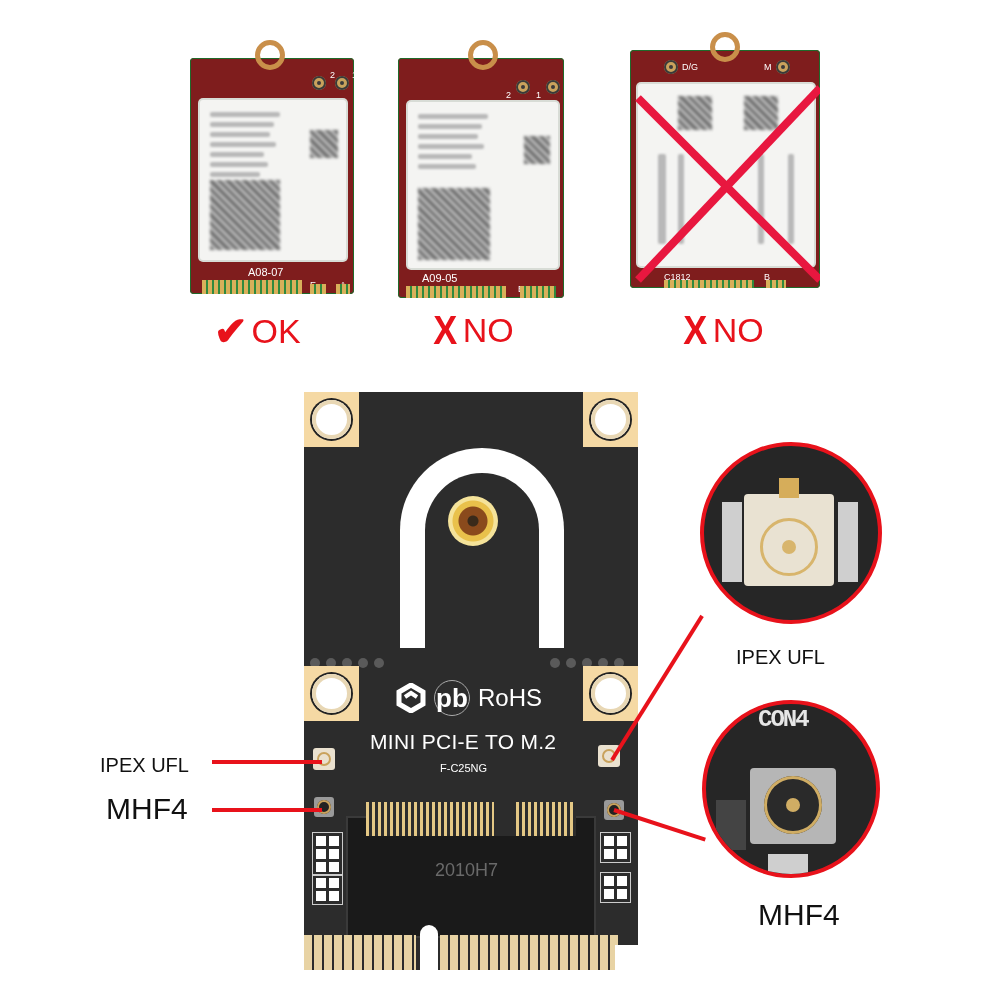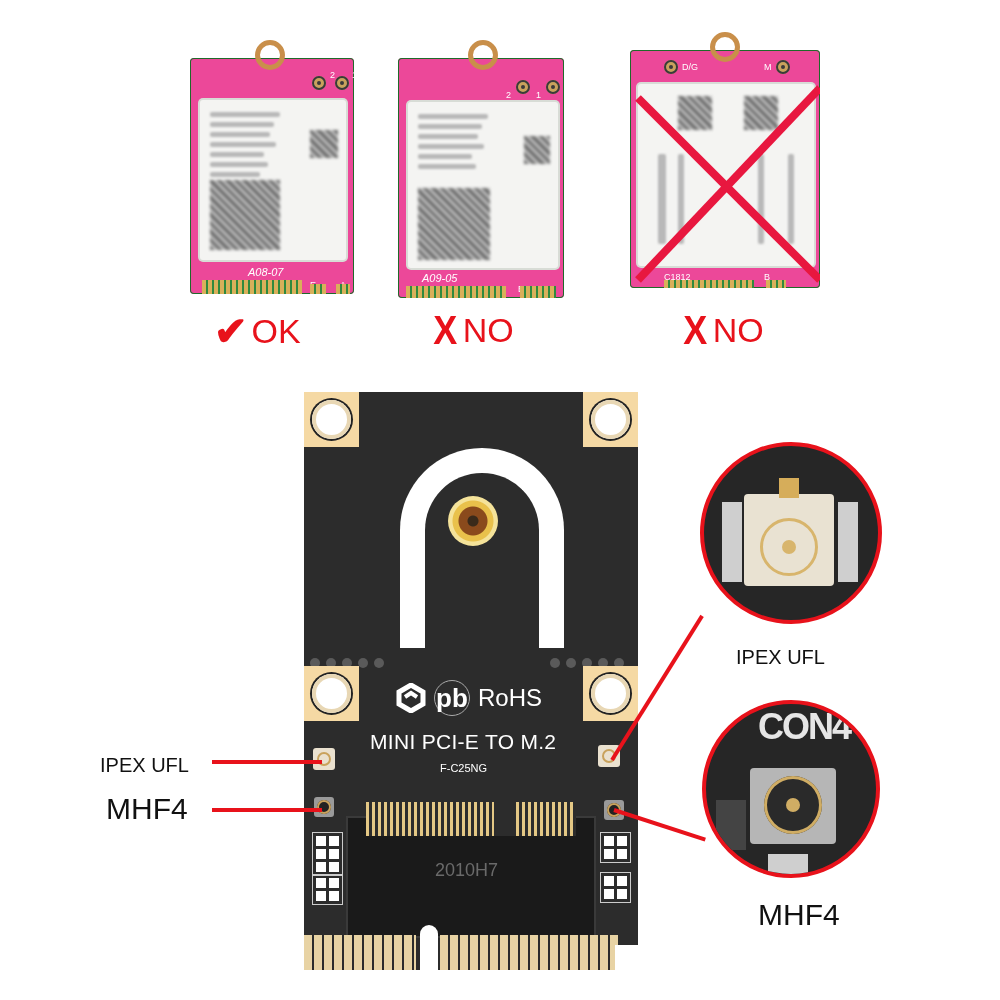--- a/index.html
+++ b/index.html
@@ -1,28 +1,28 @@
 <!DOCTYPE html>
 <html><head>
 <meta charset="utf-8">
 <style>
   html, body { margin:0; padding:0; background:#ffffff; }
   body { width:1000px; height:1000px; position:relative; overflow:hidden; font-family:"Liberation Sans", sans-serif; }
   .abs { position:absolute; }
 
   
-  .card { position:absolute; background:#ec4899; border-radius:4px; box-shadow:0 0 0 1px #1f6a2a inset; }
+  .card { position:absolute; background:#7f1d1d; border-radius:4px; box-shadow:0 0 0 1px #1f6a2a inset; }
   .card .notch-ring { position:absolute; width:30px; height:30px; border-radius:50%; border:5px solid #c98f4a; top:-18px; box-sizing:border-box; }
   .card .label { position:absolute; background:#f4f4f2; border-radius:3px; box-shadow:0 0 0 2px #d8dcd6; }
   .blur-line { position:absolute; height:5px; background:#b9b9b9; border-radius:2px; filter:blur(1.2px); }
   .qr { position:absolute; background:repeating-linear-gradient(45deg,#6e6e6e 0 3px,#bdbdbd 3px 6px); filter:blur(1.5px); }
   .ant { position:absolute; width:14px; height:14px; border-radius:50%; background:#c9a25c; box-shadow:0 0 0 2px #3a3a3a inset; }
   .ant::after { content:""; position:absolute; left:5px; top:5px; width:4px; height:4px; border-radius:50%; background:#3a3a3a; }
   .gold { position:absolute; background:repeating-linear-gradient(90deg,#d9b05a 0 4px,#2f8a3e 4px 6px); }
-  .card-text { position:absolute; color:#fff; font-size:11px;font-style:italic; }
+  .card-text { position:absolute; color:#fff; font-size:11px; }
   .small-num { position:absolute; color:#fff; font-size:9px; }
 
   .verdict { position:absolute; color:#e8121b; font-size:34px; display:flex; align-items:center; gap:4px; }
   .verdict .x-mark { font-weight:bold; font-size:40px; transform:scaleX(0.9); }
 
   
   .board { position:absolute; left:304px; top:392px; width:334px; height:578px; background:#2c2c2c; }
   .pad { position:absolute; width:55px; height:55px; background:#f5d9a4; }
   .pad .hole { position:absolute; left:8px; top:8px; width:39px; height:39px; border-radius:50%; background:#fff; box-shadow:0 0 0 2px #222, 0 0 0 4px #e8d7b4 inset; }
   .arch { position:absolute; left:96px; top:56px; width:164px; height:200px; border:25px solid #fff; border-bottom:none; border-radius:82px 82px 0 0; box-sizing:border-box; }
@@ -58,21 +58,21 @@
 
   .zoom-circle { position:absolute; border-radius:50%; border:4px solid #e8121b; background:#262626; overflow:hidden; box-sizing:border-box; }
   .zc-ufl-body { position:absolute; left:40px; top:48px; width:90px; height:92px; background:#e9e2d2; border-radius:4px; }
   .zc-ufl-ring { position:absolute; left:56px; top:72px; width:58px; height:58px; border-radius:50%; border:3px solid #d8b56c; box-sizing:border-box; }
   .zc-ufl-dot { position:absolute; left:78px; top:94px; width:14px; height:14px; border-radius:50%; background:#d8b56c; }
   .zc-ufl-tab { position:absolute; left:75px; top:32px; width:20px; height:20px; background:#d6ad5a; }
   .zc-side { position:absolute; background:#cfcfcf; }
   .zc-mhf-body { position:absolute; left:44px; top:64px; width:86px; height:76px; background:#b6b6b6; border-radius:4px; }
   .zc-mhf-inner { position:absolute; left:58px; top:72px; width:58px; height:58px; border-radius:50%; background:#2a2a2a; box-shadow:0 0 0 3px #d0ad64 inset; }
   .zc-mhf-dot { position:absolute; left:80px; top:94px; width:14px; height:14px; border-radius:50%; background:#d0ad64; }
-  .zc-text { position:absolute; color:#e6e6e6; font-weight:bold; font-size:36px; letter-spacing:-2px; }
+  .zc-text { position:absolute; color:#e6e6e6; font-weight:bold; font-size:24px; letter-spacing:-2px;font-family:Liberation Mono, monospace; }
 </style>
 </head>
 <body>
 
 <div class="card" style="left:190px;top:58px;width:164px;height:236px;">
   <div class="notch-ring" style="left:65px;"></div>
   <div class="ant" style="left:122px;top:18px;"></div>
   <div class="small-num" style="left:140px;top:12px;">2</div>
   <div class="ant" style="left:145px;top:18px;"></div>
   <div class="small-num" style="left:162px;top:12px;">1</div>

